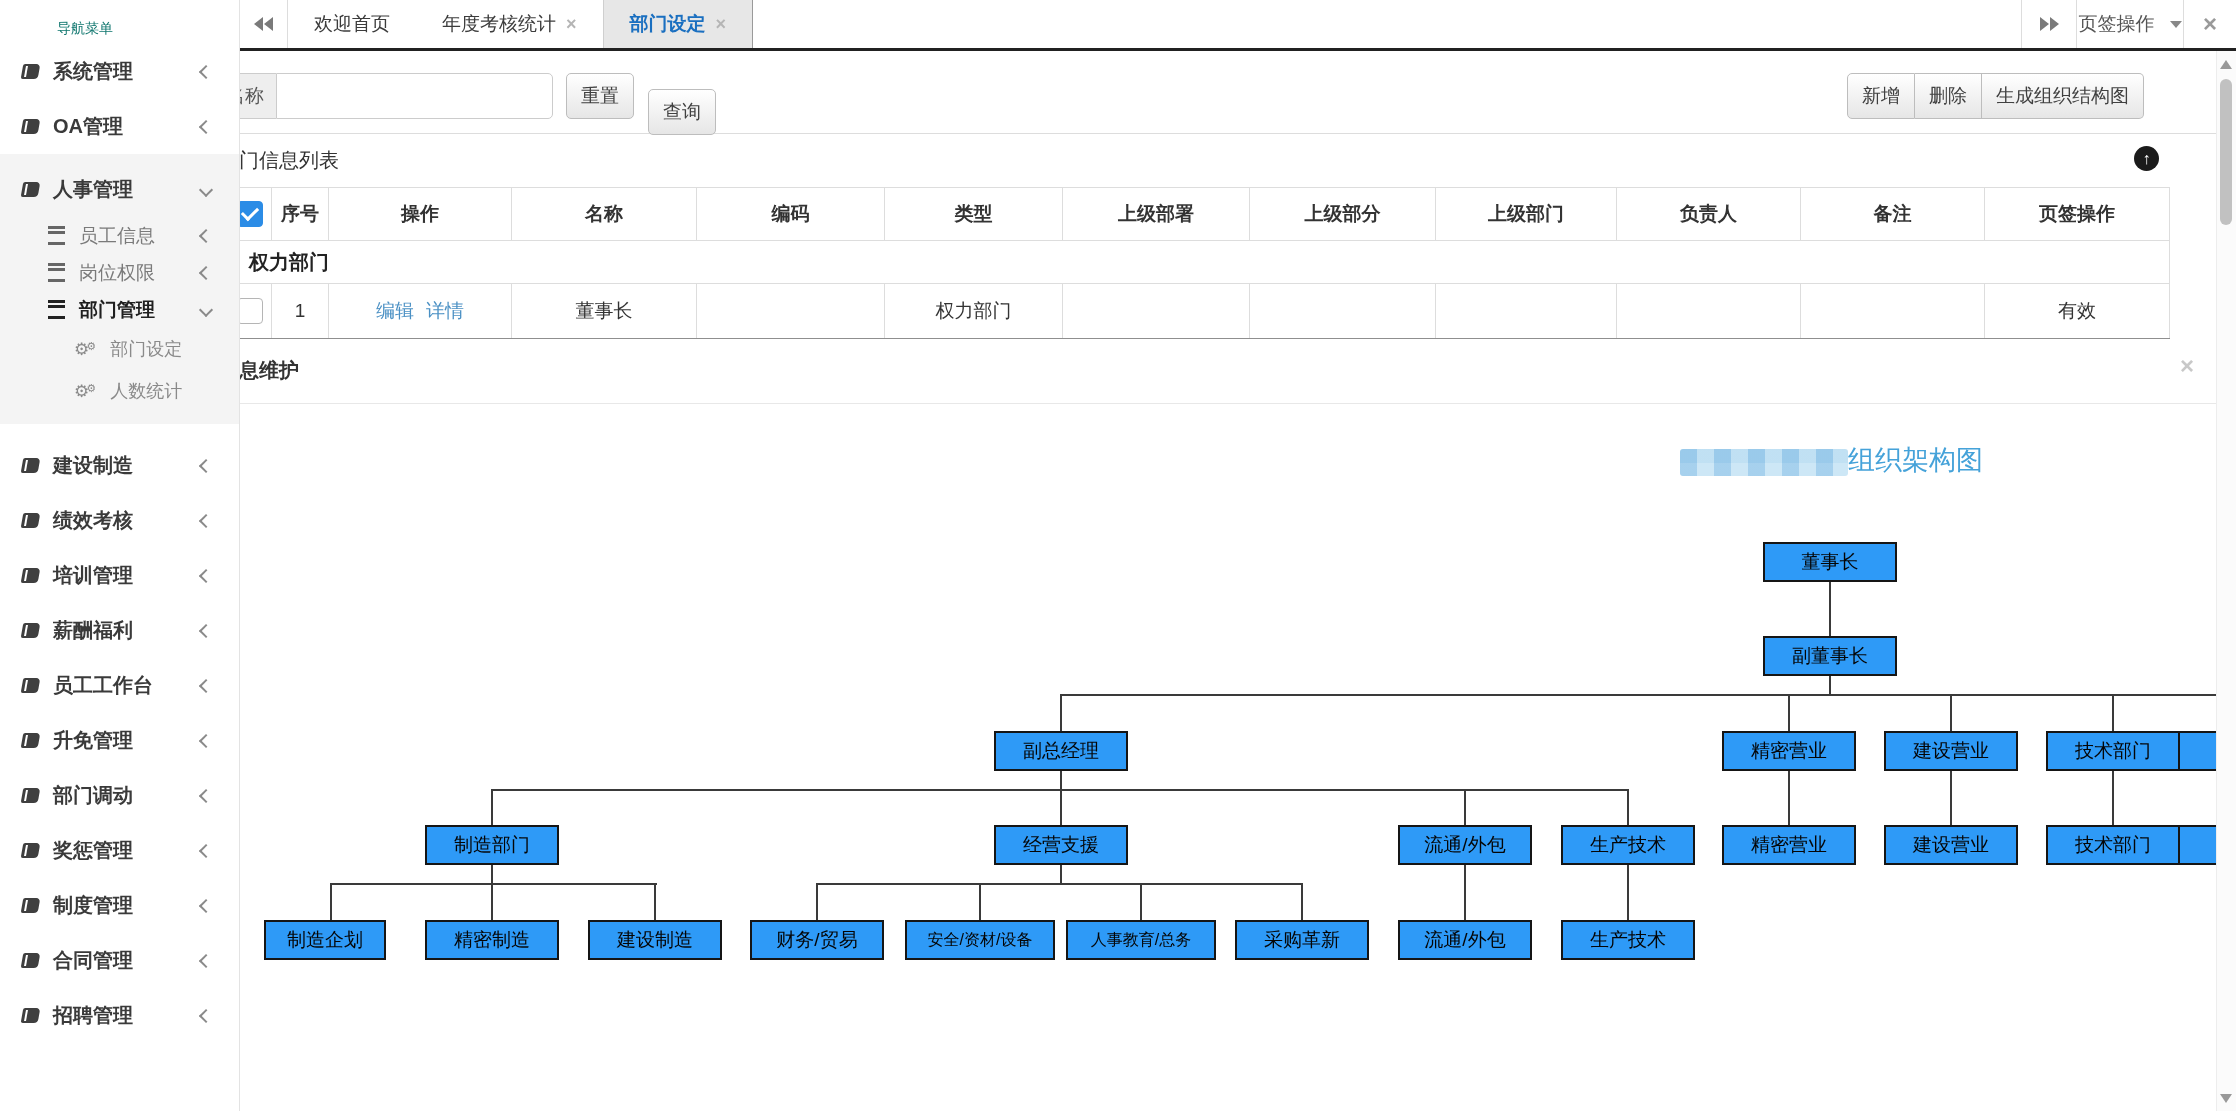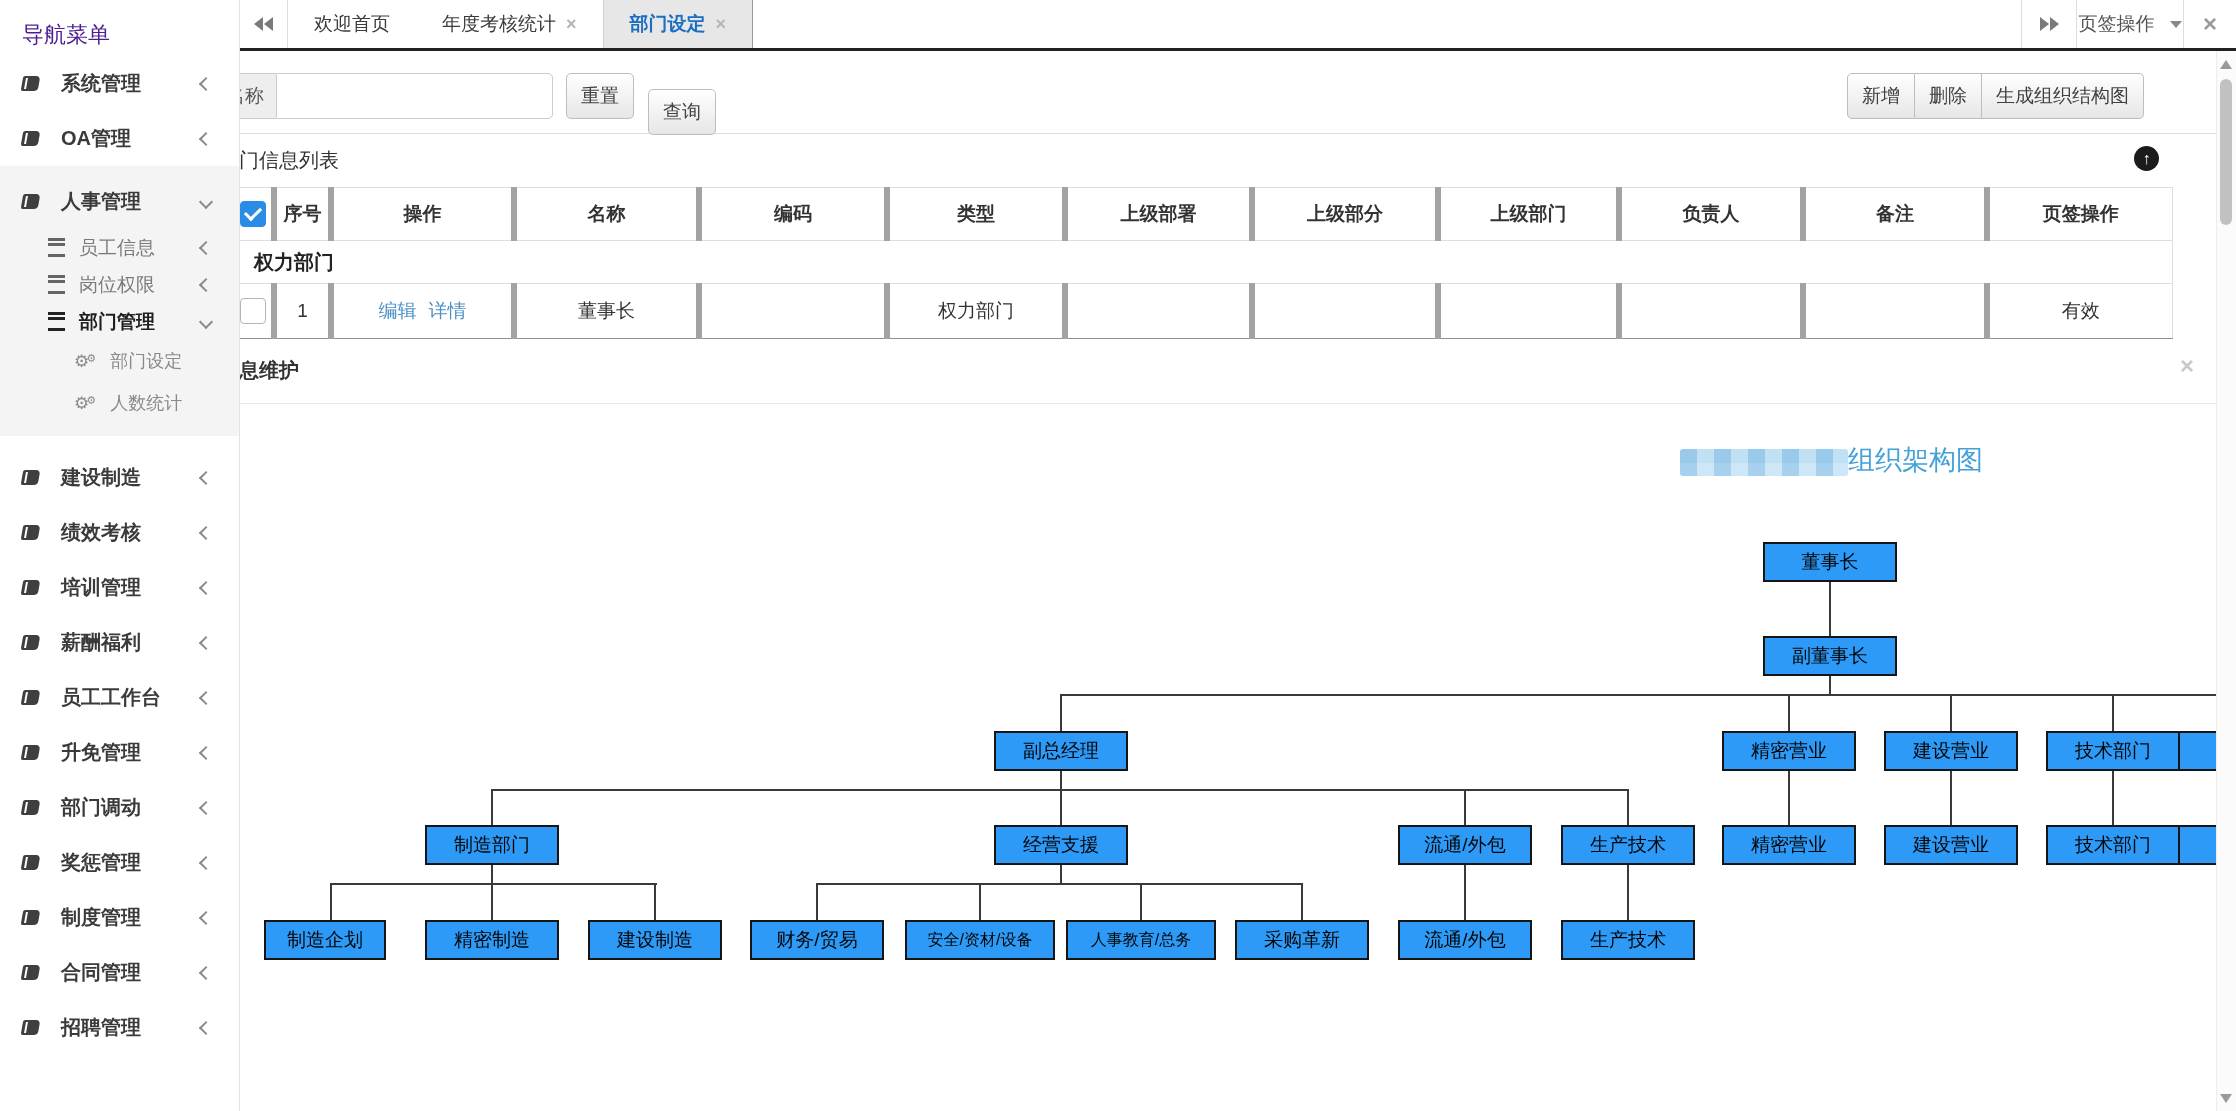--- a/index.html
+++ b/index.html
@@ -2,24 +2,24 @@
 <html><head>
 <meta charset="utf-8">
 <style>
   html,body{margin:0;padding:0;overflow:hidden;}
   body{width:2236px;height:1111px;position:relative;background:#fff;
        font-family:"Liberation Sans","DejaVu Sans",sans-serif;color:#333;}
 
   
   .sidebar{position:absolute;left:0;top:0;width:240px;height:1111px;background:#fff;
            border-right:1px solid #e3e3e3;z-index:30;box-sizing:border-box;}
-  .sb-header{padding:20px 0 6px 22px;color:#4c1d95;font-size:22px;}
+  .sb-header{padding:20px 0 6px 22px;color:#0f766e;font-size:14px;margin-left:35px;}
   .sb-item{display:flex;align-items:center;cursor:pointer;}
   .sb-item .lab{margin-left:14px;white-space:nowrap;}
-  .lvl1{height:55px;padding-left:22px;font-size:20px;font-weight:600;color:#3a3a3a;gap:8px;}
+  .lvl1{height:55px;padding-left:22px;font-size:20px;font-weight:600;color:#3a3a3a;}
   .lvl2{height:37px;padding-left:48px;font-size:19px;color:#7a7a7a;}
   .lvl2.active{color:#1f1f1f;font-weight:700;justify-content:space-between;}
   .lvl3{height:42px;padding-left:74px;font-size:18px;color:#8a8a8a;}
   .active-group{background:#f4f4f4;padding:8px 0 12px;margin-bottom:14px;}
   .chev{margin-left:auto;margin-right:28px;width:8px;height:8px;border:solid #8a8a8a;
         border-width:0 2px 2px 0;display:inline-block;flex:none;}
   .chev.left{transform:rotate(135deg);}
   .chev.down{transform:rotate(45deg);}
   .ic-book{width:17px;height:15px;background:#3f3f3f;border-radius:2px 4px 4px 2px;
            transform:skewX(-10deg);position:relative;flex:none;}
@@ -67,21 +67,21 @@
 
   
   .panel-title{position:absolute;left:219px;top:147px;font-size:20px;color:#333;z-index:1;}
   .up-circle{position:absolute;left:2134px;top:146px;width:25px;height:25px;border-radius:50%;
              background:#1b1b1b;color:#fff;text-align:center;line-height:25px;font-size:16px;
              font-weight:700;z-index:2;cursor:pointer;}
 
   
   .grid{position:absolute;left:228px;top:187px;border-collapse:collapse;table-layout:fixed;z-index:1;
         border-top:1px solid #ddd;}
-  .grid th,.grid td{border-right:1px solid #ddd;border-left:6px solid #a3a3a3;padding:0;text-align:center;
+  .grid th,.grid td{border-right:1px solid #ddd;border-left:1px solid #a3a3a3;padding:0;text-align:center;
                     overflow:hidden;white-space:nowrap;}
   .grid th{height:52px;font-size:19px;font-weight:700;color:#333;border-bottom:1px solid #ddd;}
   .grid td.group{height:42px;font-weight:700;font-size:20px;text-align:left;padding-left:20px;
                  border-bottom:1px solid #ddd;color:#222;}
   .grid td.cell{height:54px;font-size:19px;color:#333;border-bottom:1px solid #8f8f8f;}
   .cb{width:26px;height:26px;border:1px solid #b5b5b5;border-radius:4px;margin:0 auto;background:#fff;box-sizing:border-box;}
   .cb.checked{background:#2b8ce6;border-color:#2b8ce6;position:relative;}
   .cb.checked::after{content:'';display:block;width:7px;height:13px;border:solid #fff;
                      border-width:0 3px 3px 0;transform:rotate(45deg);margin:2px auto 0;}
   .lnk{color:#4a90c4;text-decoration:none;margin:0 6px;cursor:pointer;}

